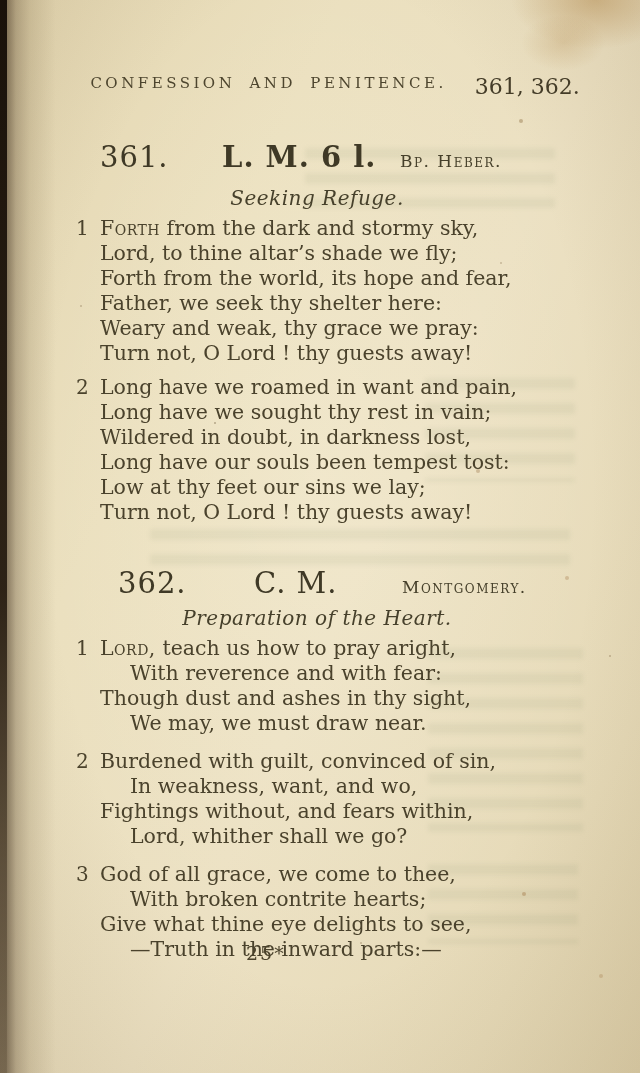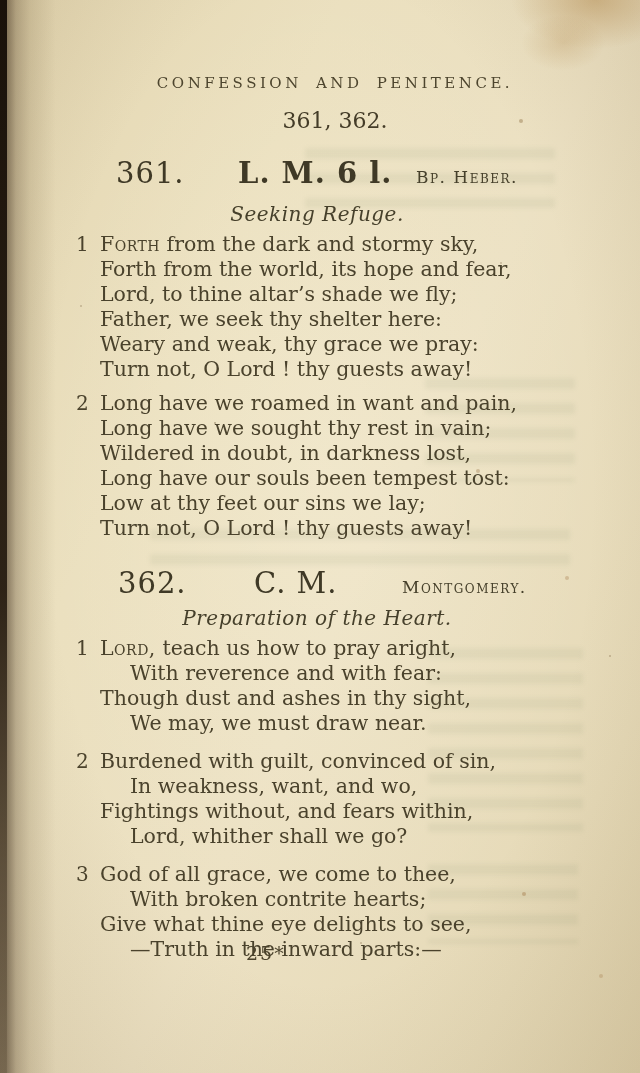--- a/index.html
+++ b/index.html
@@ -42,32 +42,31 @@
       609px 655px 0 0   rgba(110,80,45,.35),
       523px 893px 0 1px rgba(150,100,50,.35),
       360px 942px 0 0   rgba(110,80,45,.30),
       600px 975px 0 1px rgba(150,105,55,.25),
       80px  305px 0 0   rgba(100,75,40,.30),
       566px 577px 0 1px rgba(150,100,50,.28);
   }
 
   .running-head {
     position:absolute; top:74px; left:40px; right:10px;
-    display:flex; justify-content:center; align-items:center; gap:16px;
+    display:flex; justify-content:center; align-items:flex-start; gap:28px;
     white-space:nowrap;
-    flex-direction:column;
   }
   .rh-title {
     font-size:15px; letter-spacing:3.5px; text-transform:uppercase;
     color:#4d452e; word-spacing:6px;
   }
   .rh-pages { font-size:22px; color:#443c28; }
 
   .hymn { position:absolute; left:0; right:0; }
-  .hymn-361 { top:156px; height:420px;padding-left:16px; }
+  .hymn-361 { top:140px; height:420px; }
   .hymn-362 { top:566px; height:400px;padding-left:6px; }
 
   .hymn-head { position:relative; height:42px; }
   .h-num, .h-meter { position:absolute; font-size:29px; color:#3f3926; letter-spacing:1px; }
   .h-author {
     position:absolute; top:11px; font-size:17px; font-variant:small-caps;
     letter-spacing:1.5px; color:#46402b;
   }
   .hymn-361 .h-num    { left:100px; }
   .hymn-361 .h-meter  { left:222px;font-weight:bold; }
@@ -118,22 +117,22 @@
     <div class="hymn-head">
       <span class="h-num">361.</span>
       <span class="h-meter">L. M. 6 l.</span>
       <span class="h-author">Bp. Heber.</span>
     </div>
     <div class="h-title">Seeking Refuge.</div>
     <div class="stanza-list">
         <div class="stanza">
           <span class="snum">1</span>
           <div class="vline"><span class="sc">Forth</span> from the dark and stormy sky,</div>
+          <div class="vline">Lord, to thine altar’s shade we fly;</div>
           <div class="vline">Forth from the world, its hope and fear,</div>
-          <div class="vline">Lord, to thine altar’s shade we fly;</div>
           <div class="vline">Father, we seek thy shelter here:</div>
           <div class="vline">Weary and weak, thy grace we pray:</div>
           <div class="vline">Turn not, O Lord ! thy guests away!</div>
         </div>
         <div class="stanza">
           <span class="snum">2</span>
           <div class="vline">Long have we roamed in want and pain,</div>
           <div class="vline">Long have we sought thy rest in vain;</div>
           <div class="vline">Wildered in doubt, in darkness lost,</div>
           <div class="vline">Long have our souls been tempest tost:</div>

